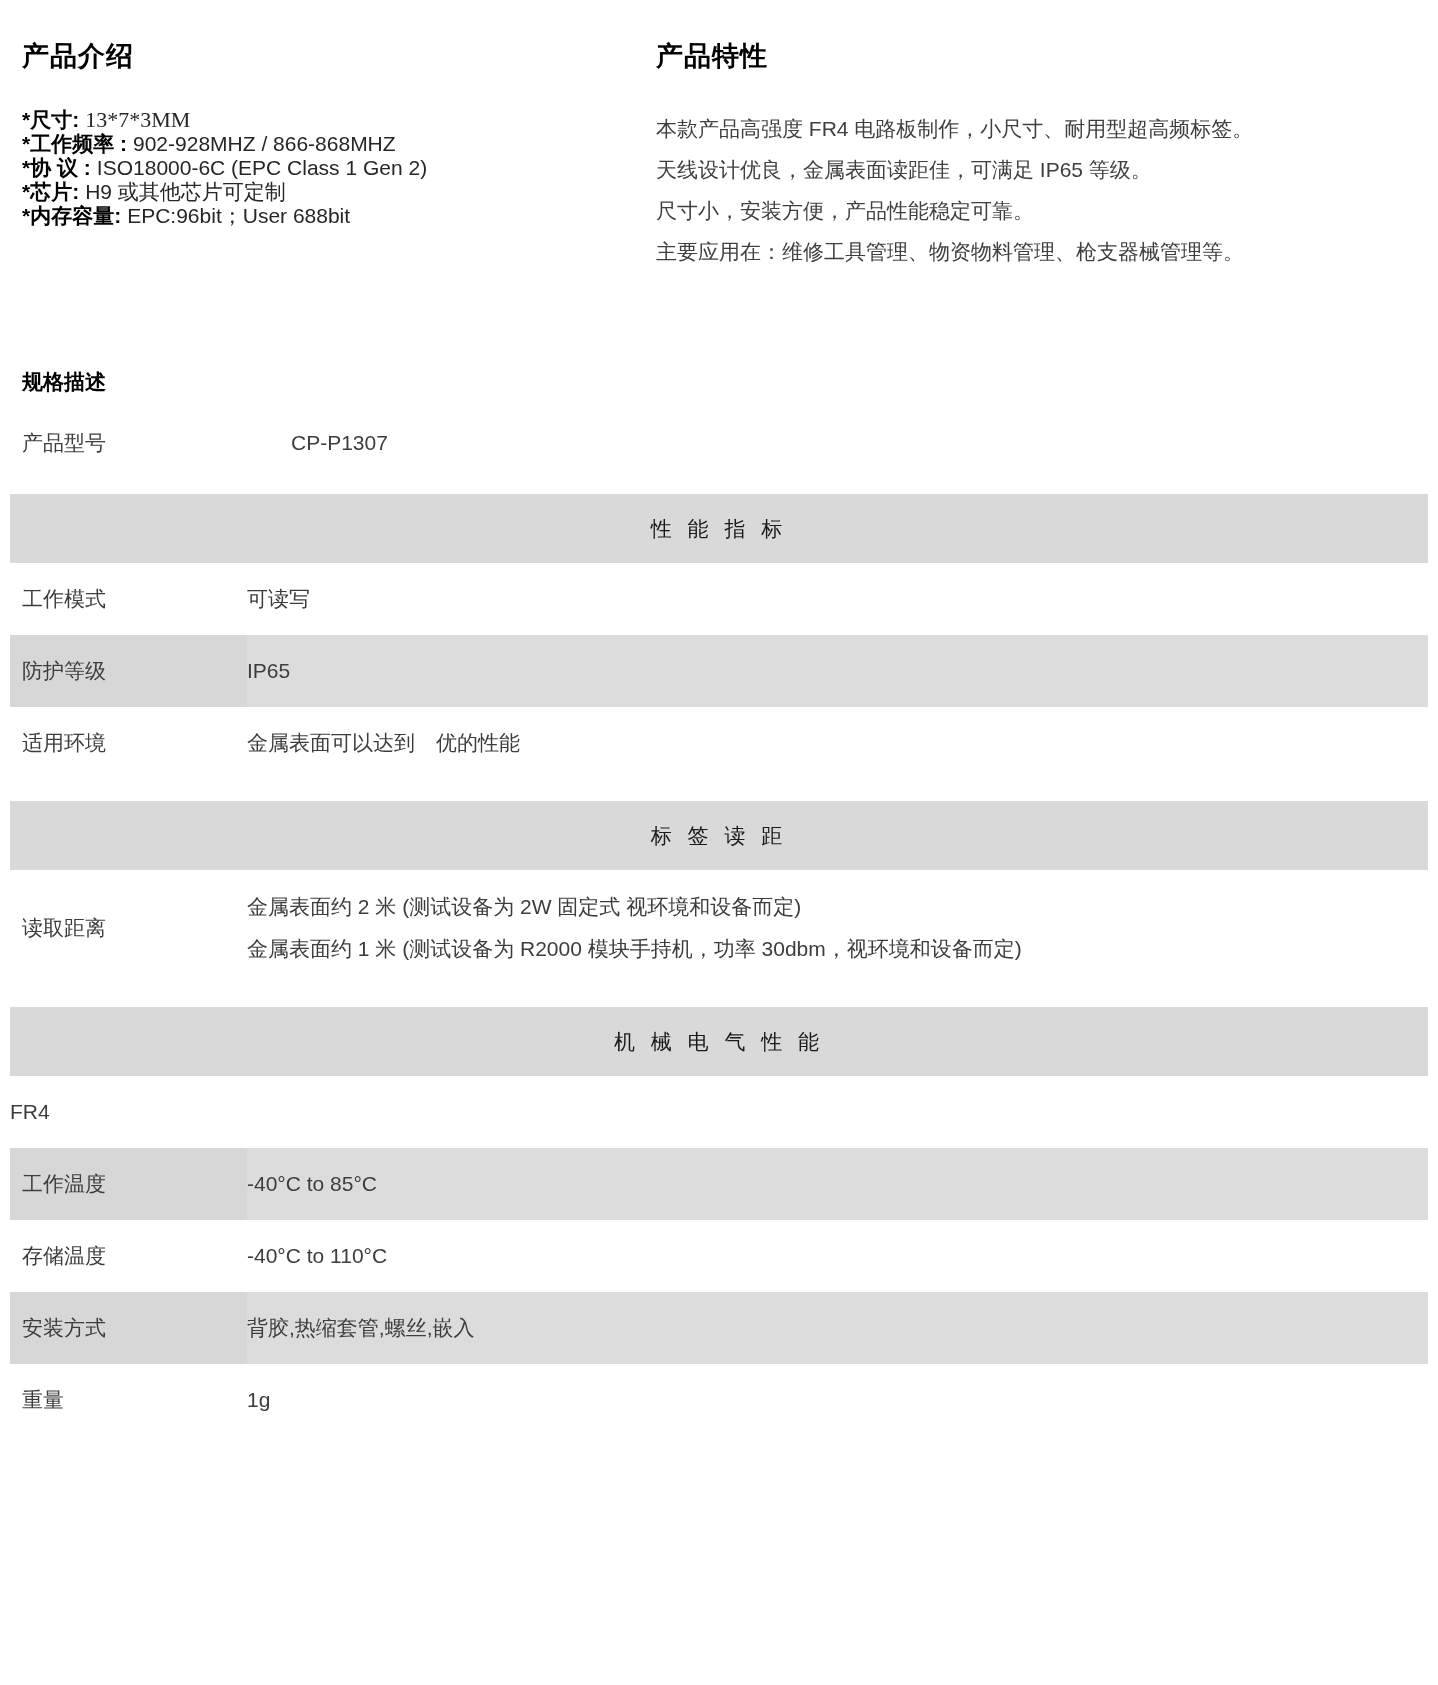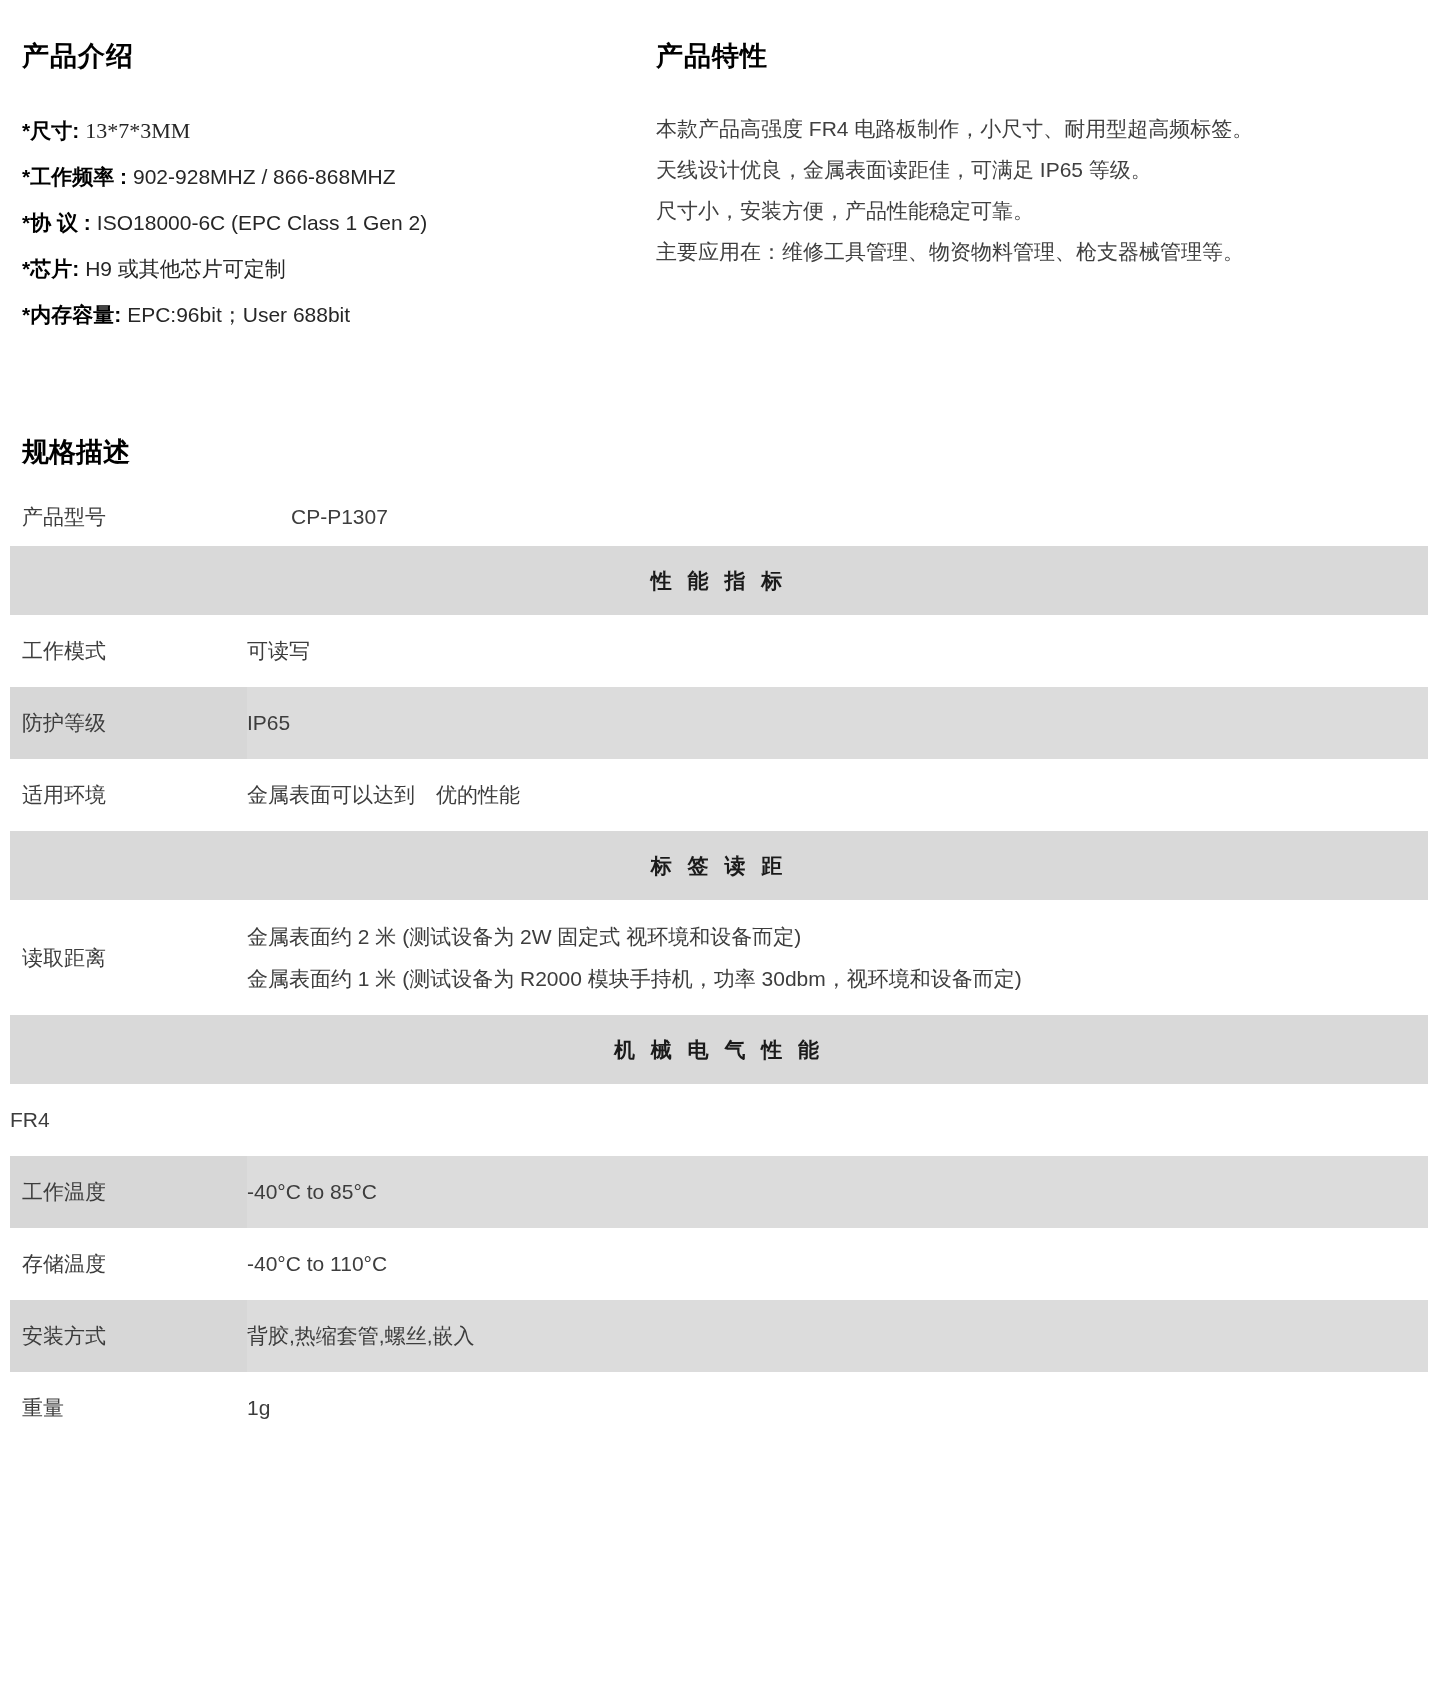--- a/index.html
+++ b/index.html
@@ -8,38 +8,38 @@
     font-family:"Liberation Sans","DejaVu Sans",sans-serif;
     -webkit-font-smoothing:antialiased;
   }
   .page{position:relative;width:1438px;height:1685px;overflow:hidden;background:var(--page-bg,#fff);}
 
   
   .top{display:flex;padding-top:38px;}
   .col-left{width:656px;padding-left:22px;box-sizing:border-box;flex:none;}
   .col-right{flex:1;padding-right:24px;}
   .sec-title{font-size:27px;font-weight:bold;color:var(--heading,#000);margin:0 0 34px 0;letter-spacing:1px;font-family:Liberation Serif, serif;}
-  .spec-line{font-size:21px;line-height:46px;color:#262626;white-space:nowrap;}
+  .spec-line{font-size:21px;line-height:24px;color:#262626;white-space:nowrap;}
   .spec-label{font-weight:bold;color:#000;margin-right:6px;}
   .spec-line.serif-val .spec-value{font-family:"Liberation Serif","DejaVu Serif",serif;font-size:22px;}
   .feature-line{font-size:21px;line-height:41px;color:var(--body-text,#3f3f3f);white-space:nowrap;}
 
   
-  .table-heading{font-size:27px;font-weight:bold;color:#000;margin:96px 0 16px 22px;}
+  .table-heading{font-size:21px;font-weight:bold;color:#000;margin:96px 0 16px 22px;}
   .spec-table{margin:18px 10px 0 10px;}
   .t-row{display:flex;align-items:stretch;height:72px;font-size:21px;color:var(--table-text,#3d3d3d);}
   .t-row.first{height:58px;gap:44px;}
   .t-row.multi{height:115px;}
   .t-label{width:237px;padding-left:12px;box-sizing:border-box;flex:none;display:flex;align-items:center;}
   .t-value{flex:1;display:flex;flex-direction:column;justify-content:center;gap:16px;}
   .t-value .v-line{line-height:1.2;}
   .t-row.gray .t-label{background:var(--row-label-bg,#d7d7d7);}
   .t-row.gray .t-value{background:var(--row-value-bg,#dcdcdc);}
   .t-band{height:69px;background:var(--band-bg,#d9d9d9);display:flex;align-items:center;justify-content:center;
-          font-size:21px;font-weight:bold;color:#1a1a1a;letter-spacing:5px;}
+          font-size:21px;font-weight:normal;color:#1a1a1a;letter-spacing:5px;margin-top:22px;}
 </style>
 </head>
 <body>
 
 <div class="page">
 
   <div class="top">
     <section class="col-left">
       <h1 class="sec-title">产品介绍</h1>
       <div id="spec-lines">

